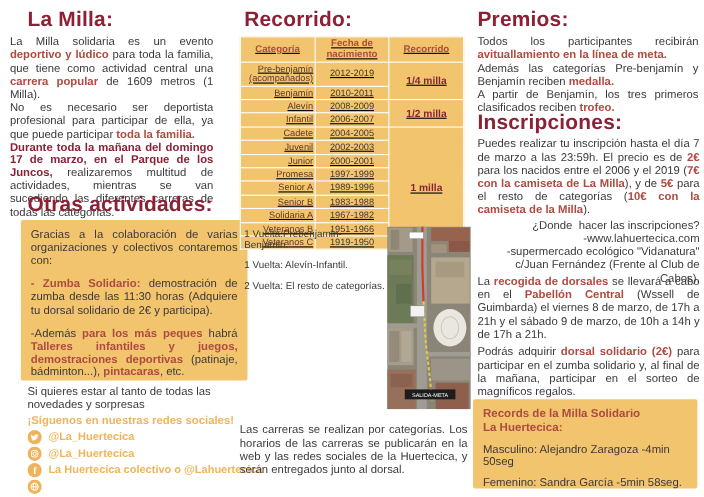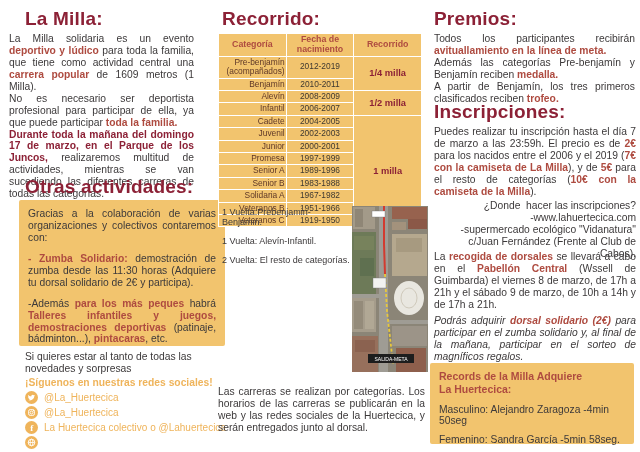--- a/index.html
+++ b/index.html
@@ -14,31 +14,31 @@
   .rich{white-space:pre-wrap;text-align:justify;}
   .hl{color:var(--brick);font-weight:bold;}
   .mb{color:var(--maroon);font-weight:bold;}
   .abs{position:absolute;}
   
   .tan-box{background:var(--tan);border-radius:2px;padding:8px 9px;}
   .tan-box .rich{margin-bottom:9px;}
   .tan-box .rich:last-child{margin-bottom:0;}
   .social-cta{font-size:10.3px;font-weight:bold;color:var(--orange);margin-top:3px;}
   .social-row{display:flex;align-items:center;gap:6px;height:15px;}
-  .social-row .lbl{font-size:10px;font-weight:normal;color:var(--orange);white-space:nowrap;}
+  .social-row .lbl{font-size:10px;font-weight:bold;color:var(--orange);white-space:nowrap;}
   .social-row svg{flex:0 0 auto;}
   
   table.cat{border-collapse:collapse;width:204px;background:var(--tan);table-layout:fixed;}
   table.cat th,table.cat td{border:1.5px solid #fff;text-align:center;vertical-align:middle;
     font-size:8.4px;line-height:1.12;padding:1px 1px;}
   table.cat th{color:var(--brick);font-weight:bold;font-size:8.8px;height:21px;}
   table.cat td.c0{color:#5E3727;width:88px;text-align:right;}
   table.cat td.c1{color:#3E3830;width:62px;}
   table.cat td.grp{color:var(--maroon);font-weight:bold;font-size:9.3px;width:54px;}
-  table.cat tr{height:10.5px;}
+  table.cat tr{height:10.5px;text-decoration:underline;}
   .note{font-size:9px;color:var(--ink);margin-bottom:9px;}
   
   .records-title{font-size:10.5px;font-weight:bold;color:var(--brick);white-space:pre-line;line-height:1.25;}
   .records-line{font-size:10.3px;color:var(--ink);margin-top:8px;}
 </style>
 </head>
 <body>
 
 <div class="page">
 
@@ -213,22 +213,22 @@
 </span><span>Además las categorías Pre-benjamín y Benjamín reciben </span><span class="hl">medalla.
 </span><span>A partir de Benjamín, los tres primeros clasificados reciben </span><span class="hl">trofeo.</span></div>
 
   <div class="abs h1" style="left:434px;top:101px;">Inscripciones:</div>
   <div class="abs body-txt rich" style="left:434px;top:126px;width:202px;"><span>Puedes realizar tu inscripción hasta el día 7 de marzo a las 23:59h. El precio es de </span><span class="hl">2€</span><span> para los nacidos entre el 2006 y el 2019 (</span><span class="hl">7€ con la camiseta de La Milla</span><span>), y de </span><span class="hl">5€</span><span> para el resto de categorías (</span><span class="hl">10€ con la camiseta de la Milla</span><span>).</span></div>
   <div class="abs body-txt rich" style="left:434px;top:200px;width:202px;text-align:right;"><span>¿Donde  hacer las inscripciones?
 -www.lahuertecica.com
 -supermercado ecológico "Vidanatura"
 c/Juan Fernández (Frente al Club de Cabos).</span></div>
   <div class="abs body-txt rich" style="left:434px;top:251px;width:202px;"><span>La </span><span class="hl">recogida de dorsales</span><span> se llevará a cabo en el </span><span class="hl">Pabellón Central</span><span> (Wssell de Guimbarda) el viernes 8 de marzo, de 17h a 21h y el sábado 9 de marzo, de 10h a 14h y de 17h a 21h.</span></div>
-  <div class="abs body-txt rich" style="left:434px;top:315px;width:202px;font-style:italic;"><span>Podrás adquirir </span><span class="hl">dorsal solidario (2€)</span><span> para participar en el zumba solidario y, al final de la mañana, participar en el sorteo de magníficos regalos.</span></div>
+  <div class="abs body-txt rich" style="left:434px;top:315px;width:202px;"><span>Podrás adquirir </span><span class="hl">dorsal solidario (2€)</span><span> para participar en el zumba solidario y, al final de la mañana, participar en el sorteo de magníficos regalos.</span></div>
 
   <div class="abs tan-box" style="left:430px;top:363px;width:204px;height:81px;padding:7px 9px;">
-    <div class="records-title">Records de la Milla Adquiere
+    <div class="records-title">Records de la Milla Solidario
 La Huertecica:</div>
     <div class="records-line">Masculino: Alejandro Zaragoza -4min 50seg</div>
     <div class="records-line">Femenino: Sandra García -5min 58seg.</div>
   </div>
 
 </div>
 
 </body></html>

